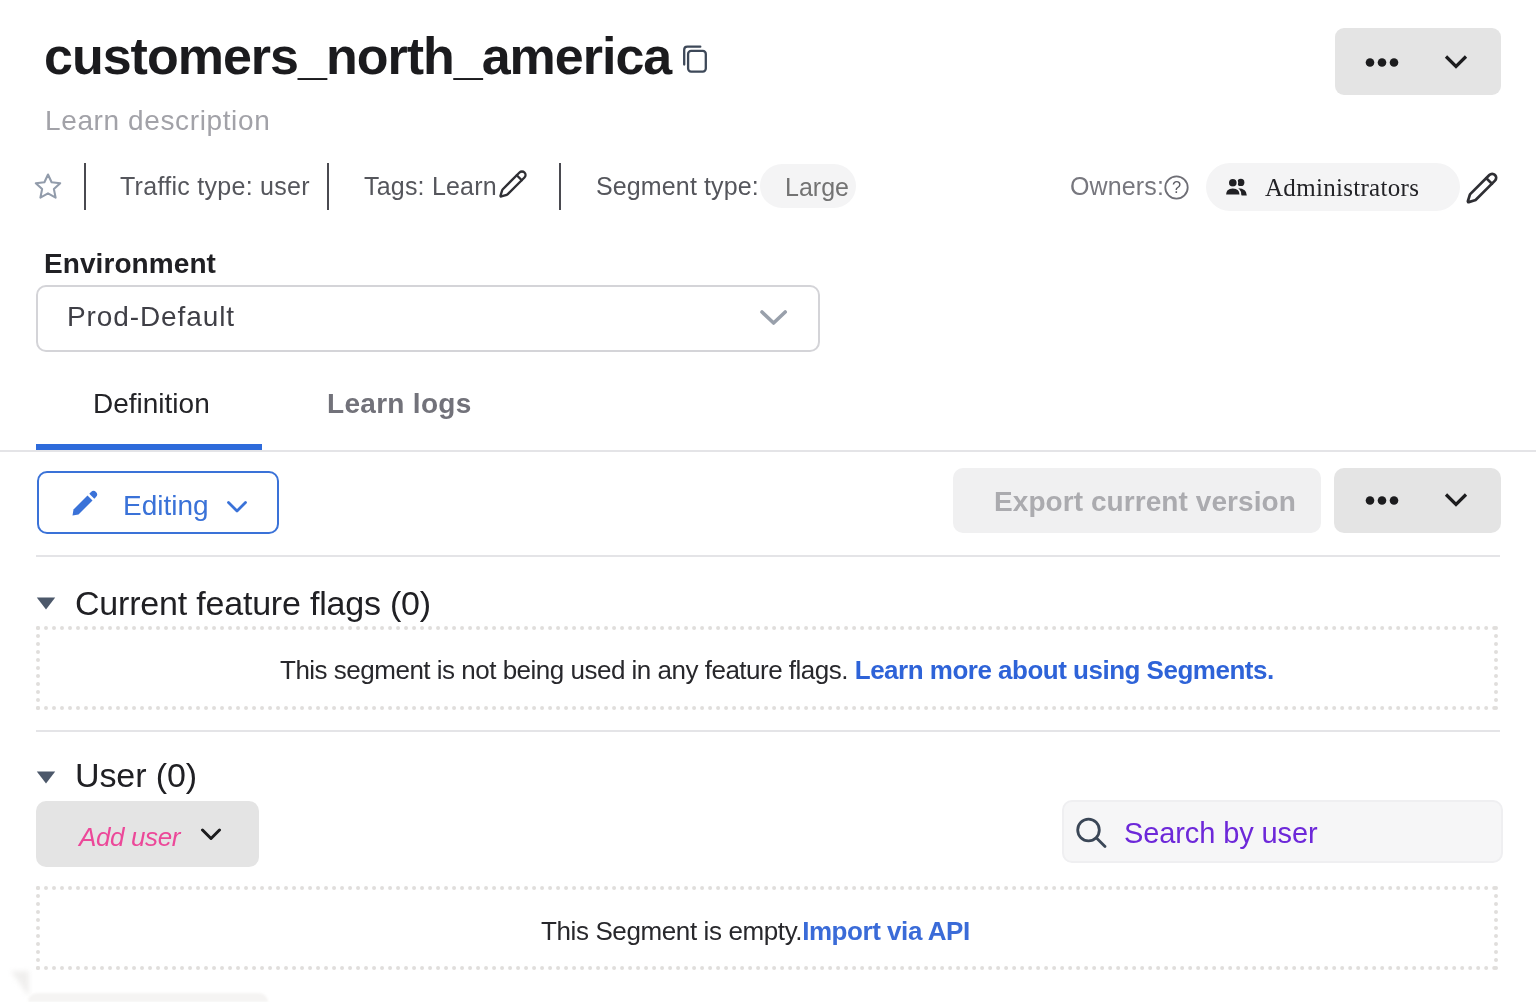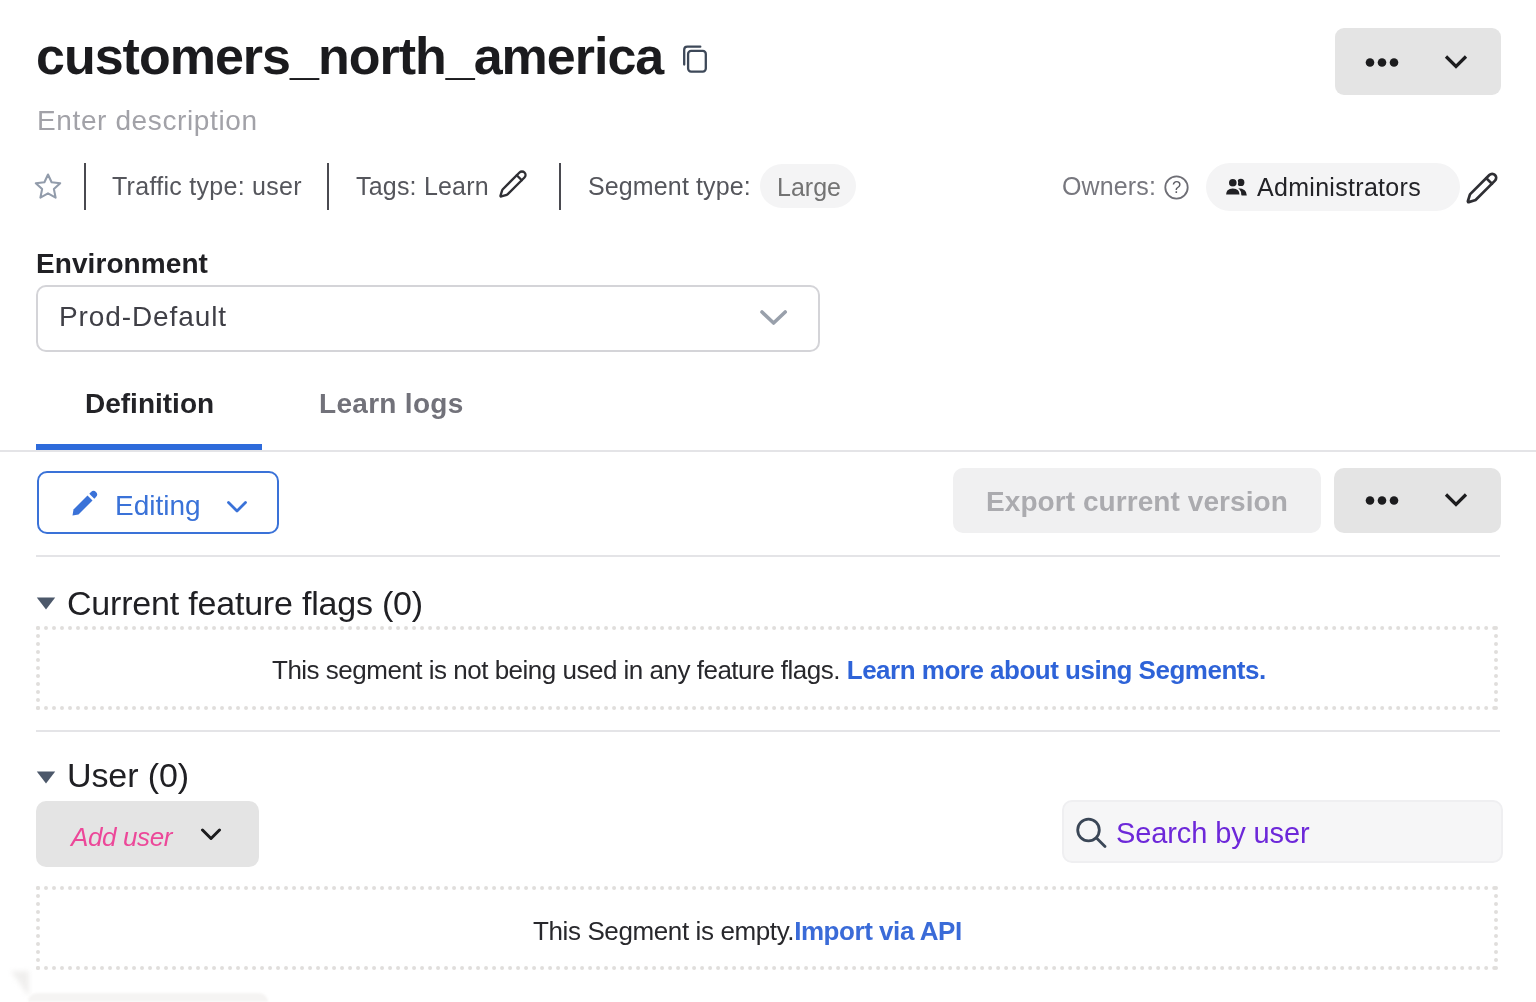--- a/index.html
+++ b/index.html
@@ -1,39 +1,39 @@
 <!DOCTYPE html>
 <html><head>
 <meta charset="utf-8">
 <style>
   * { margin:0; padding:0; box-sizing:border-box; }
   html,body { width:1536px; height:1002px; background:#fff; overflow:hidden; }
   body { font-family:"Liberation Sans", sans-serif; position:relative; }
   .abs { position:absolute; }
-  .txt { white-space:nowrap; line-height:1; }
+  .txt { white-space:nowrap; line-height:1;margin-left:8px; }
 </style>
 </head>
 <body>
 
 <div class="abs txt" style="left:36px; top:29.5px; font-size:52px; font-weight:700; letter-spacing:-1px; color:#1b1b1e;">customers_north_america</div>
 
 <svg class="abs" style="left:681px; top:44px;" width="28" height="30" viewBox="0 0 28 30">
   <path d="M3.2 20.5 L3.2 5.8 Q3.2 2.7 6.3 2.7 L19.3 2.7" fill="none" stroke="#3d4858" stroke-width="2.3" stroke-linecap="round"></path>
   <rect x="7.1" y="6.9" width="17.7" height="20.7" rx="3" fill="none" stroke="#3d4858" stroke-width="2.3"></rect>
 </svg>
 
 <div class="abs" style="left:1335px; top:28px; width:166px; height:67px; border-radius:9px; background:#e4e4e4;"></div>
 <svg class="abs" style="left:1362px; top:54px;" width="112" height="18" viewBox="0 0 112 18">
   <circle cx="8" cy="8.5" r="4.3" fill="#1c1c1e"></circle>
     <circle cx="20" cy="8.5" r="4.3" fill="#1c1c1e"></circle>
     <circle cx="32" cy="8.5" r="4.3" fill="#1c1c1e"></circle>
   <path d="M84 2.5 L94 12.5 L104 2.5" fill="none" stroke="#1c1c1e" stroke-width="3.2"></path>
 </svg>
 
-<div class="abs txt" style="left:37px; top:106.5px; font-size:28px; letter-spacing:0.62px; color:#a2a2a8;">Enter description</div>
+<div class="abs txt" style="left:37px; top:106.5px; font-size:28px; letter-spacing:0.62px; color:#a2a2a8;">Learn description</div>
 
 <svg class="abs" style="left:32px; top:171px;" width="32" height="31" viewBox="0 0 32 31">
   <path d="M16 3.5 L19.6 11.2 L28.2 12.2 L21.9 18.1 L23.6 26.6 L16 22.4 L8.4 26.6 L10.1 18.1 L3.8 12.2 L12.4 11.2 Z" fill="none" stroke="#929cab" stroke-width="2.1" stroke-linejoin="round"></path>
 </svg>
 <div class="abs" style="left:84px; top:163px; width:2.3px; height:47px; background:#4a4a50;"></div>
 <div class="abs txt" style="left:112px; top:173.5px; font-size:25px; letter-spacing:0.28px; color:#55565c;">Traffic type: user</div>
 <div class="abs" style="left:326.5px; top:163px; width:2.3px; height:47px; background:#4a4a50;"></div>
 <div class="abs txt" style="left:356px; top:173.5px; font-size:25px; letter-spacing:0.2px; color:#55565c;">Tags: Learn</div>
 
 <svg class="abs" style="left:497.5px; top:169px;" width="30" height="30" viewBox="0 0 24 24" fill="none" stroke="#2f2f34" stroke-width="1.9" stroke-linecap="round" stroke-linejoin="round">
@@ -51,35 +51,35 @@
   <text x="13.6" y="19.3" font-size="16.5" fill="#5d5d64" text-anchor="middle" font-family="Liberation Sans">?</text>
 </svg>
 <div class="abs" style="left:1206px; top:163px; width:254px; height:48px; border-radius:24px; background:#f4f4f5;"></div>
 
 <svg class="abs" style="left:1224px; top:176px;" width="24" height="20" viewBox="0 0 24 20">
   <circle cx="16.8" cy="6.4" r="3.6" fill="#202024"></circle>
   <path d="M14.2 12.2 Q22.8 12.6 22.8 19.4 L17.5 19.4 Z" fill="#202024"></path>
   <circle cx="8.8" cy="6.8" r="4.6" fill="#202024" stroke="#f4f4f5" stroke-width="1.6"></circle>
   <path d="M1.1 19.4 Q1.1 11.6 8.8 11.6 Q16.5 11.6 16.5 19.4 Z" fill="#202024" stroke="#f4f4f5" stroke-width="1.6"></path>
 </svg>
-<div class="abs txt" style="left:1257px; top:175px; font-size:25px; letter-spacing:0.3px; color:#232327;">Administrators</div>
+<div class="abs txt" style="left:1257px; top:175px; font-size:25px; letter-spacing:0.3px; color:#232327;font-family:Liberation Serif, serif;">Administrators</div>
 
 <svg class="abs" style="left:1465px; top:171px;" width="34" height="34" viewBox="0 0 24 24" fill="none" stroke="#2f2f34" stroke-width="1.9" stroke-linecap="round" stroke-linejoin="round">
   <path d="M21.174 6.812a1 1 0 0 0-3.986-3.987L3.842 16.174a2 2 0 0 0-.5.83l-1.321 4.352a.5.5 0 0 0 .623.622l4.353-1.32a2 2 0 0 0 .83-.497z"></path>
     <path d="m15 5 4 4"></path>
 </svg>
 
 <div class="abs txt" style="left:36px; top:250px; font-size:28px; font-weight:700; letter-spacing:0.08px; color:#202024;">Environment</div>
 <div class="abs" style="left:36px; top:285px; width:784px; height:67px; border:2px solid #d4d4d8; border-radius:10px; background:#fff;"></div>
 <div class="abs txt" style="left:59px; top:303px; font-size:28px; letter-spacing:0.9px; color:#3f3f46;">Prod-Default</div>
 <svg class="abs" style="left:758px; top:306px;" width="32" height="22" viewBox="0 0 32 22">
   <path d="M4 6 L15.6 17 L27.2 6" fill="none" stroke="#99a0ab" stroke-width="3.6" stroke-linecap="round" stroke-linejoin="round"></path>
 </svg>
 
-<div class="abs txt" style="left:85px; top:390px; font-size:28px; font-weight:700; color:#232327;">Definition</div>
+<div class="abs txt" style="left:85px; top:390px; font-size:28px; font-weight:400; color:#232327;">Definition</div>
 <div class="abs txt" style="left:319px; top:390px; font-size:28px; font-weight:700; letter-spacing:0.3px; color:#72727a;">Learn logs</div>
 <div class="abs" style="left:36px; top:444px; width:226px; height:7px; background:#2e6bdb;"></div>
 <div class="abs" style="left:0; top:450px; width:1536px; height:2px; background:#e4e4e7;"></div>
 
 <div class="abs" style="left:37px; top:471px; width:242px; height:63px; border:2px solid #3a72d8; border-radius:10px; background:#fff;"></div>
 <svg class="abs" style="left:71px; top:489px;" width="28" height="28" viewBox="0 0 28 28">
   <path d="M2.5 20.5 L16.5 6.5 L21.5 11.5 L7.5 25.5 L1.5 26.5 Z" fill="#3a72d8"></path>
   <path d="M18.3 4.7 L20 3 Q22.5 0.5 25 3 Q27.5 5.5 25 8 L23.3 9.7 Z" fill="#3a72d8"></path>
 </svg>
 <div class="abs txt" style="left:115px; top:492px; font-size:28px; color:#3a72d8;">Editing</div>

